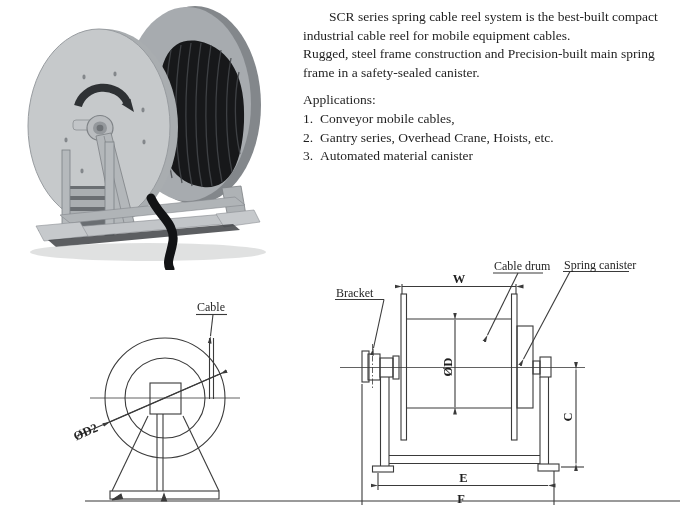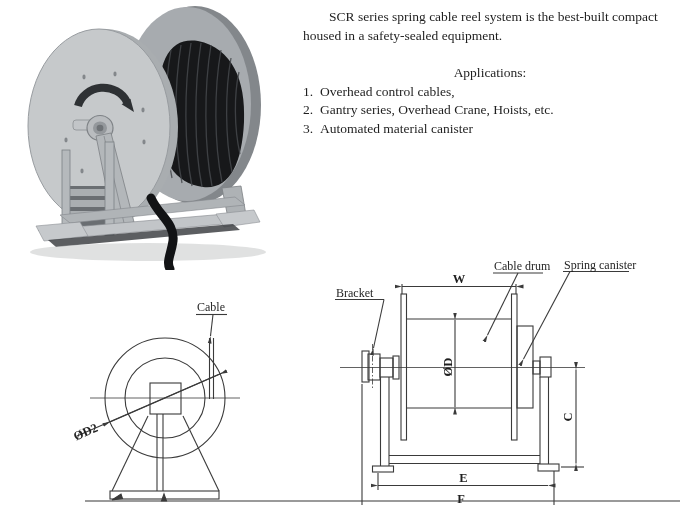--- a/index.html
+++ b/index.html
@@ -1,42 +1,44 @@
 <!DOCTYPE html>
 <html><head>
 <meta charset="utf-8">
 <style>
   html,body{margin:0;padding:0;background:#ffffff;}
   .page{position:relative;width:680px;height:505px;background:#fff;overflow:hidden;
         font-family:"Liberation Serif",serif;color:#1f1f1f;padding-left:44px;}
   .desc{position:absolute;left:303px;top:8px;width:374px;font-size:13.5px;line-height:18.6px;}
   .desc .ln{white-space:nowrap;}
   .desc .indent{padding-left:26px;}
-  .apps-head{margin-top:19px;text-align:center;}
+  .apps-head{margin-top:9px;}
   ol.apps{list-style:none;margin:0;padding:0;counter-reset:app;}
   ol.apps li{counter-increment:app;}
   ol.apps li::before{content:counter(app) ".";display:inline-block;width:17px;}
   .photo-wrap{position:absolute;left:8px;top:2px;width:290px;height:268px;}
   .bottom-rule{position:absolute;left:85px;top:500px;width:595px;height:2px;background:#9a9a9a;}
   svg text{font-family:"Liberation Serif",serif;fill:#1f1f1f;}
   .dim{font-weight:bold;font-size:12.5px;}
   .lbl{font-size:12px;}
   .ln-col{stroke:#3a3a3a;}
 </style>
 </head>
 <body>
 
 <div class="page">
 
   <div class="desc">
     <div class="ln indent">SCR series spring cable reel system is the best-built compact</div>
-    <div class="ln">housed in a safety-sealed equipment.</div>
+    <div class="ln">industrial cable reel for mobile equipment cables.</div>
+    <div class="ln">Rugged, steel frame construction and Precision-built main spring</div>
+    <div class="ln">frame in a safety-sealed canister.</div>
     <div class="ln apps-head">Applications:</div>
     <ol class="apps">
-      <li>Overhead control cables,</li>
+      <li>Conveyor mobile cables,</li>
       <li>Gantry series, Overhead Crane, Hoists, etc.</li>
       <li>Automated material canister</li>
     </ol>
   </div>
 
   <div class="photo-wrap">
     <svg width="290" height="268" viewBox="0 0 290 268">
 
       <g>
         <ellipse cx="187" cy="103" rx="66" ry="99" fill="#83878b"></ellipse>

